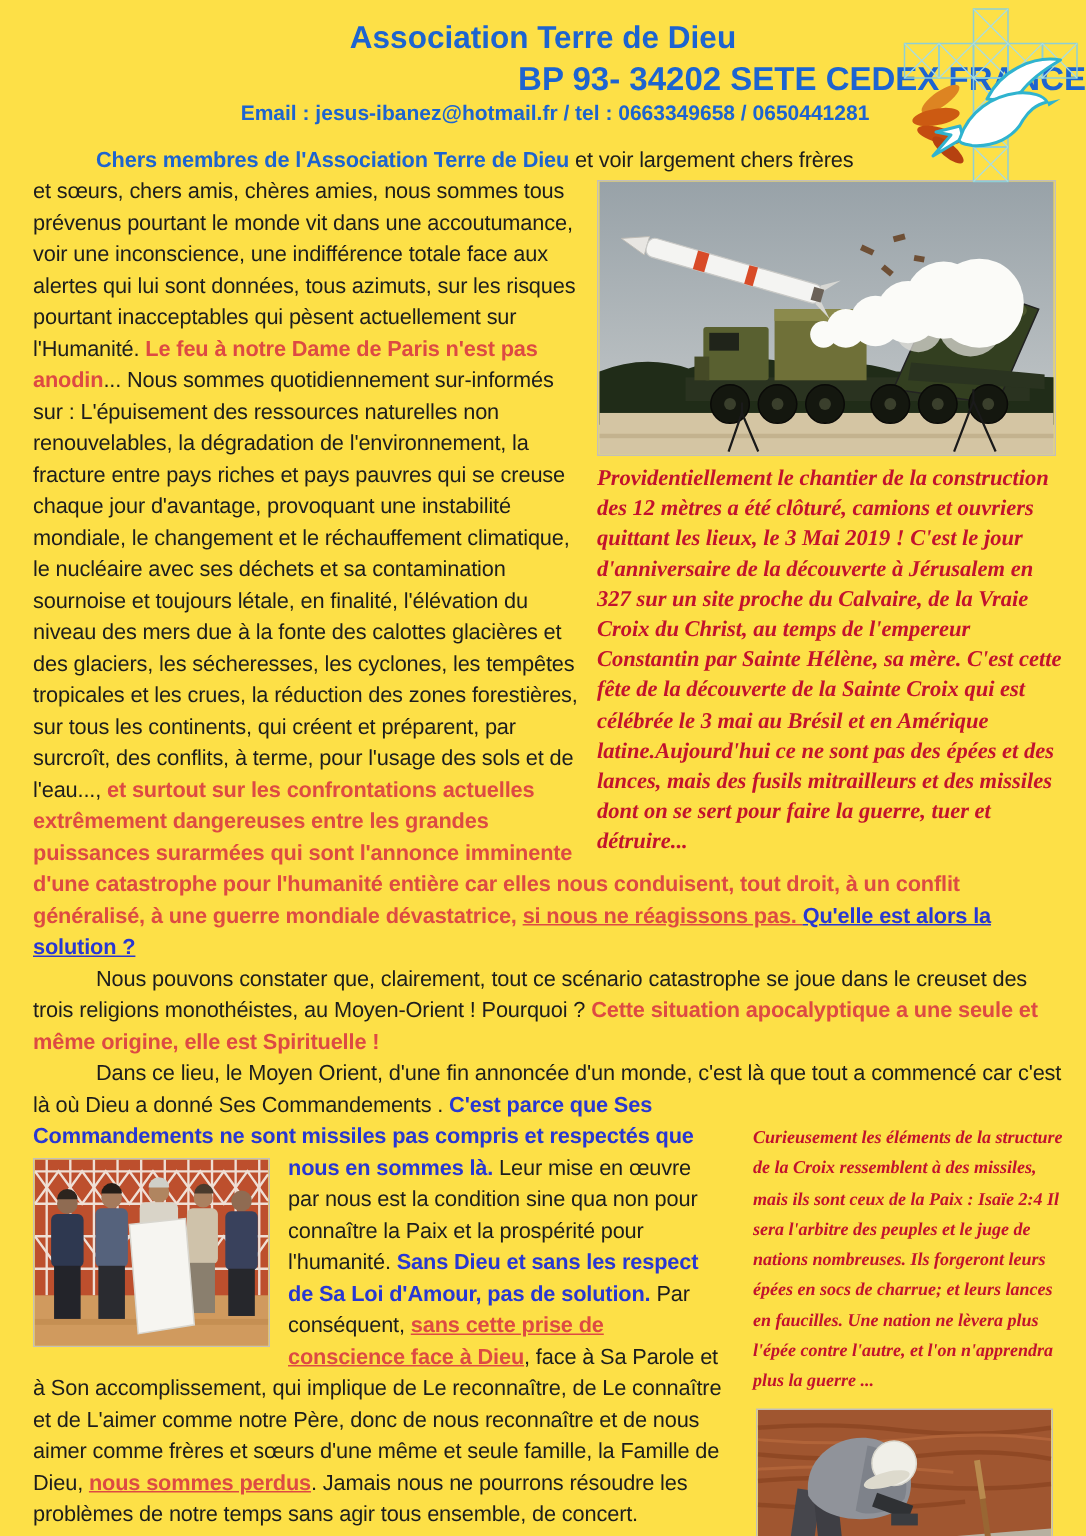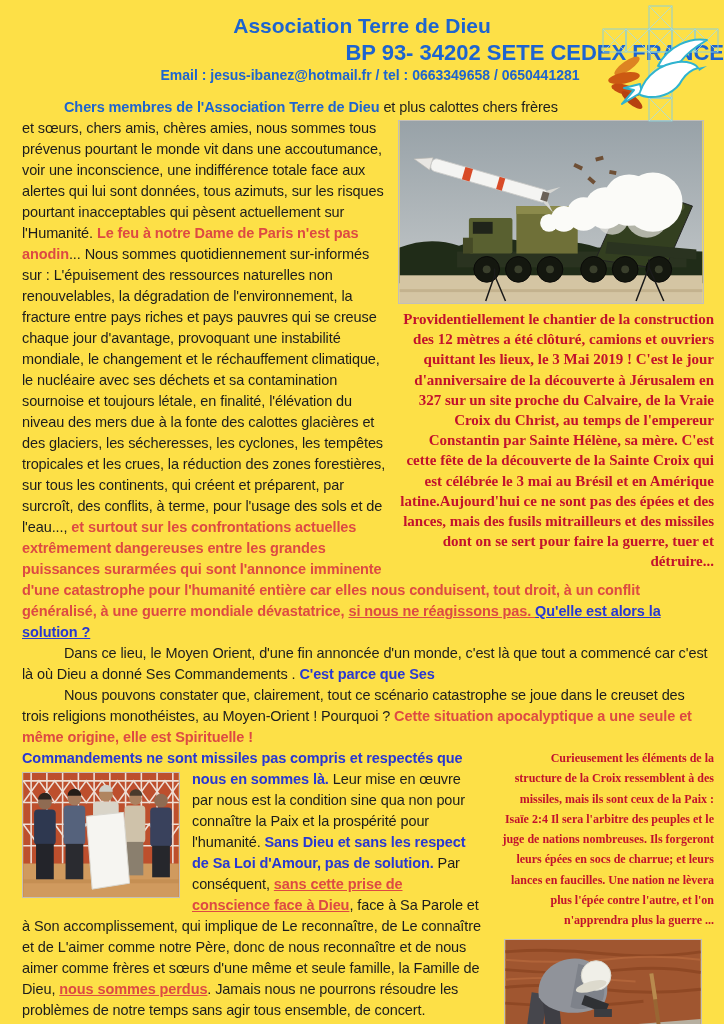--- a/index.html
+++ b/index.html
@@ -17,22 +17,22 @@
   .content { margin-top:12px; padding:0 10px 0 22px; font-size:14.5px; line-height:21px;
              color:#1d1d1d; letter-spacing:-0.1px; }
   .p { margin:0; }
   .indent { text-indent:42px; }
   .b { font-weight:bold; }
   .blue { color:#2837d3; }
   .red { color:#dd4a43; }
   .u { text-decoration:underline; }
   .hblue { color:#1d64d0;text-align:center; }
 
-  .cap { font-family:"Liberation Serif", serif; font-weight:bold; 
-         text-align:right; color:#c2122d; letter-spacing:0; }
+  .cap { font-family:"Liberation Serif", serif; font-weight:bold; font-style:italic;
+         text-align:left; color:#c2122d; letter-spacing:0; }
 
   
   .float-missile { float:right; width:316px; margin:2px 0 2px 8px; }
   .photo-frame { border:1px solid #c4bfb8; display:block; }
   .missile-cap { font-size:15px; line-height:20.2px; margin-top:5px; }
 
   .float-right2 { float:right; width:222px; margin:0 0 0 10px; }
   .croix-cap { width:212px; margin-left:10px; font-size:12px; line-height:20.3px; }
   .worker-wrap { margin:8px 0 0 12px; width:200px; }
 
@@ -75,21 +75,21 @@
         <path d="M58,62 C68,42 90,33 107,36 C95,43 87,49 81,57 C74,61 64,63 58,62 Z"></path>
         <path d="M42,88 L22,100 L34,86 L24,84 L40,80 Z"></path>
         <path d="M40,88 C46,70 62,60 78,58 C88,57 96,60 98,64 C90,66 86,70 82,76 C76,88 62,94 48,93 C42,92 38,91 40,88 Z"></path>
         <path d="M98,64 l9,-2 l-8,5 z" fill="#2fb3cf" stroke="none"></path>
       </g>
     </svg>
   </div>
 
   <div class="content">
 
-    <p class="p indent"><span class="b hblue">Chers membres de l'Association Terre de Dieu </span><span>et plus calottes chers frères</span></p>
+    <p class="p indent"><span class="b hblue">Chers membres de l'Association Terre de Dieu </span><span>et voir largement chers frères</span></p>
 
     <div class="p">
       <span class="float-missile">
         <svg class="photo-frame" width="306" height="184" viewBox="0 0 306 184">
           <defs>
             <linearGradient id="sky" x1="0" y1="0" x2="0" y2="1">
               <stop offset="0" stop-color="#98a2a8"></stop>
                 <stop offset="1" stop-color="#c6cacb"></stop>
             </linearGradient>
           </defs>
@@ -153,23 +153,23 @@
           </g>
           <g stroke="#1a1a1a" stroke-width="1.5" fill="none">
             <path d="M96,156 l-9,26 M96,156 l11,26 M96,156 v-7"></path>
             <path d="M252,148 l-13,34 M252,148 l15,34 M252,148 v-8"></path>
           </g>
         </svg>
         <span class="cap missile-cap" style="display:block">Providentiellement le chantier de la construction des 12 mètres a été clôturé, camions et  ouvriers quittant les lieux, le 3 Mai 2019 ! C'est le jour d'anniversaire de la découverte à Jérusalem en 327 sur un site proche du Calvaire, de la Vraie Croix du Christ, au temps de l'empereur Constantin par Sainte Hélène, sa mère. C'est cette fête de la découverte de la Sainte Croix qui est célébrée le 3 mai au Brésil et en Amérique latine.Aujourd'hui ce ne sont pas des épées et des lances, mais des fusils mitrailleurs et des missiles dont on se sert pour faire la guerre, tuer et détruire...</span>
       </span><span>et sœurs, chers amis, chères amies, nous sommes tous prévenus pourtant le monde vit dans une accoutumance, voir une inconscience, une indifférence totale face aux alertes qui lui sont données, tous azimuts, sur les risques pourtant inacceptables qui pèsent actuellement sur l'Humanité. </span><span class="red b">Le feu à notre Dame de Paris n'est pas anodin</span><span>... Nous sommes quotidiennement sur-informés sur : L'épuisement des ressources naturelles non renouvelables, la dégradation de l'environnement, la fracture entre pays riches et pays pauvres qui se creuse chaque jour d'avantage, provoquant une instabilité mondiale, le changement et le réchauffement climatique, le nucléaire avec ses déchets et sa contamination sournoise et toujours létale, en finalité, l'élévation du niveau des mers due à la fonte des calottes glacières et des glaciers, les sécheresses, les cyclones, les tempêtes tropicales et les crues, la réduction des zones forestières, sur tous les continents, qui créent et préparent, par surcroît, des conflits, à terme, pour l'usage des sols et de l'eau..., </span><span class="red b">et surtout sur les confrontations actuelles extrêmement dangereuses entre les grandes puissances surarmées qui sont l'annonce imminente d'une catastrophe pour l'humanité entière car elles nous conduisent, tout droit, à un conflit généralisé, à une guerre mondiale dévastatrice, </span><span class="red b u">si nous ne réagissons pas. </span><span class="blue b u">Qu'elle est alors la solution ?</span>
     </div>
 
+    <p class="p indent"><span>Nous pouvons constater que, clairement, tout ce scénario catastrophe se joue dans le creuset des trois religions monothéistes, au Moyen-Orient !  Pourquoi ? </span><span class="red b">Cette situation apocalyptique a une seule et même origine, elle est Spirituelle !</span></p>
+
     <p class="p indent"><span>Dans ce lieu, le Moyen Orient, d'une fin annoncée d'un monde, c'est là que tout a commencé car c'est là où Dieu a donné Ses Commandements . </span><span class="blue b">C'est parce que Ses</span></p>
-
-    <p class="p indent"><span>Nous pouvons constater que, clairement, tout ce scénario catastrophe se joue dans le creuset des trois religions monothéistes, au Moyen-Orient !  Pourquoi ? </span><span class="red b">Cette situation apocalyptique a une seule et même origine, elle est Spirituelle !</span></p>
 
     <div class="p">
       <span class="float-right2">
         <span class="cap croix-cap" style="display:block">Curieusement les éléments de la structure de la Croix ressemblent à des missiles, mais ils sont ceux de la Paix : Isaïe 2:4 Il sera l'arbitre des peuples et le juge de nations nombreuses. Ils forgeront leurs épées en socs de charrue; et leurs lances en faucilles. Une nation ne lèvera plus l'épée contre l'autre, et l'on n'apprendra plus la guerre ...</span>
         <span class="worker-wrap" style="display:block">
           <svg class="photo-frame" width="198" height="150" viewBox="0 0 198 150">
             <rect width="198" height="150" fill="#a05630"></rect>
             <g stroke="#8c4522" stroke-width="3" fill="none" opacity="0.8">
               <path d="M0,12 q50,-4 100,2 q50,5 98,-2"></path>
                 <path d="M0,30 q60,6 120,0 q40,-4 78,3"></path>

